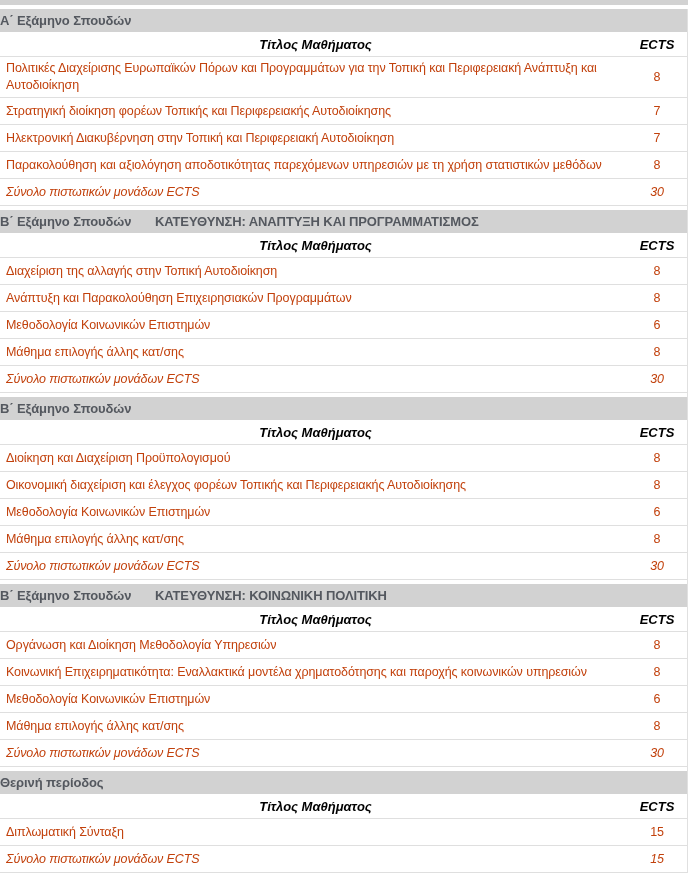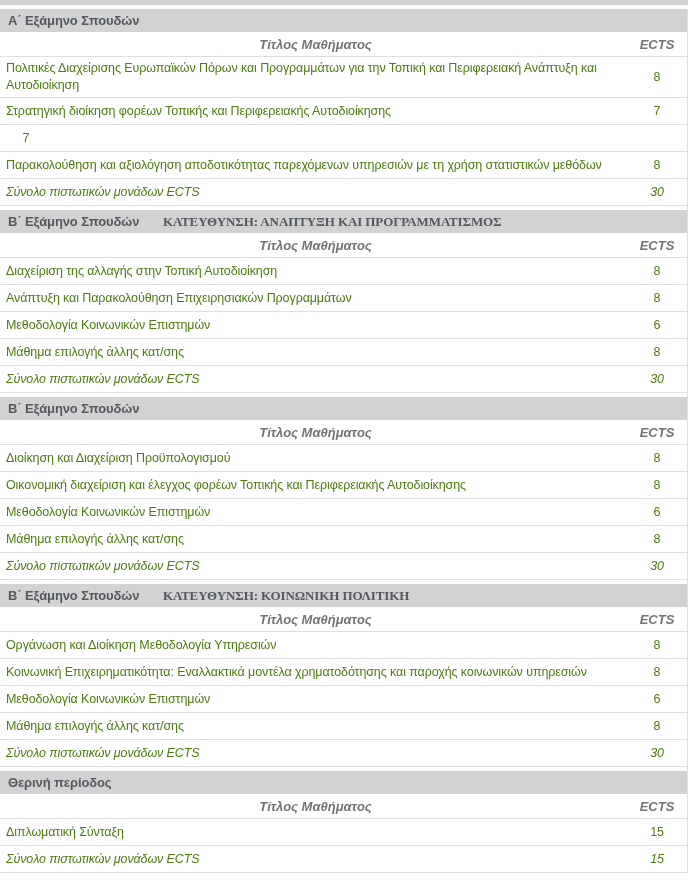--- a/index.html
+++ b/index.html
@@ -22,51 +22,51 @@
     height: 5px;
     background: #d2d2d2;
     width: 688px;
   }
   .sec { margin-top: 4px; }
   .sec-hdr {
     background: #d2d2d2;
     height: 23px;
     display: flex;
     align-items: center;
-    padding: 0 8px;
+    padding: 0 0;
     color: #54585f;
     font-weight: bold;
     font-size: 13px;
     letter-spacing: -0.1px;
   }
   .sec-title { width: 155px; flex: none; }
-  .sec-dir { flex: 1; font-family: Liberation Serif, serif; }
+  .sec-dir { flex: 1; }
   .col-hdr {
     height: 25px;
     display: flex;
     align-items: center;
     border-bottom: 1px solid #dfdfdf;
-    color: #737373;
+    color: #000000;
     font-weight: bold;
     font-style: italic;
     font-size: 13px;
   }
   .col-title { flex: 1; text-align: center; }
   .col-ects, .cell-ects {
     width: 52px;
     flex: none;
     text-align: center;
     margin-right: 4px;
   }
   .row {
     display: flex;
     align-items: center;
     min-height: 27px;
     border-bottom: 1px solid #dfdfdf;
-    color: #4d7c0f;
+    color: #c2410c;
     font-size: 12.5px;
     line-height: 17px;
     letter-spacing: -0.1px;
   }
   .cell-title {
     flex: 1;
     padding: 3px 12px 3px 6px;
   }
   .row.total { font-style: italic; }
 </style>
@@ -88,20 +88,21 @@
       </div>
       <div class="row">
         <span class="cell-title">Πολιτικές Διαχείρισης Ευρωπαϊκών Πόρων και Προγραμμάτων για την Τοπική και Περιφερειακή Ανάπτυξη και Αυτοδιοίκηση</span>
         <span class="cell-ects">8</span>
       </div>
       <div class="row">
         <span class="cell-title">Στρατηγική διοίκηση φορέων Τοπικής και Περιφερειακής Αυτοδιοίκησης</span>
         <span class="cell-ects">7</span>
       </div>
       <div class="row">
+        <span class="cell-title">Ηλεκτρονική Διακυβέρνηση στην Τοπική και Περιφερειακή Αυτοδιοίκηση</span>
         <span class="cell-ects">7</span>
       </div>
       <div class="row">
         <span class="cell-title">Παρακολούθηση και αξιολόγηση αποδοτικότητας παρεχόμενων υπηρεσιών με τη χρήση στατιστικών μεθόδων</span>
         <span class="cell-ects">8</span>
       </div>
       <div class="row total">
         <span class="cell-title">Σύνολο πιστωτικών μονάδων ECTS</span>
         <span class="cell-ects">30</span>
       </div>

